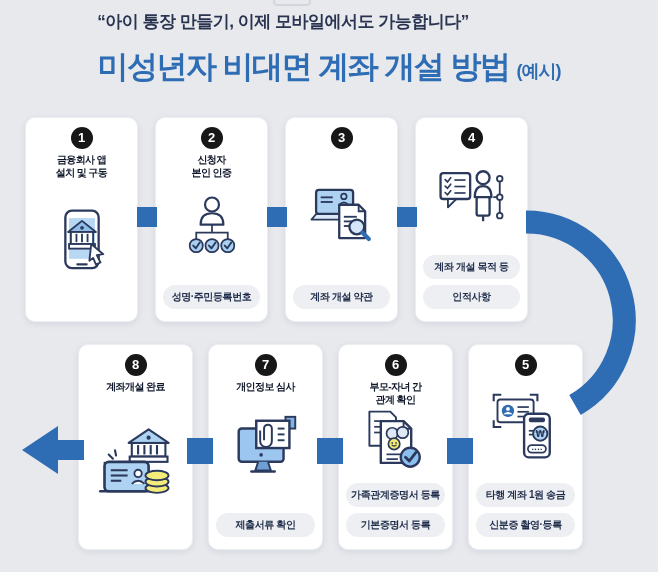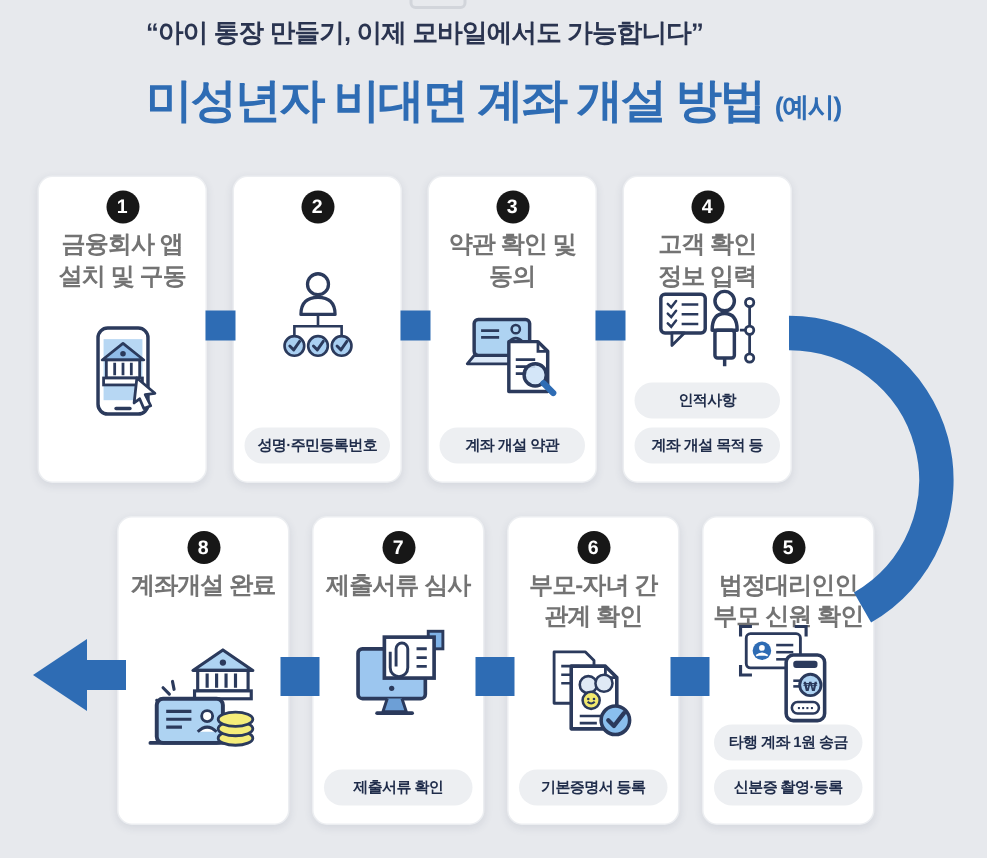--- a/index.html
+++ b/index.html
@@ -43,21 +43,21 @@
   .c8 { left:78px; } .c7 { left:208px; } .c6 { left:338px; } .c5 { left:468px; }
 
   .badge {
     width:22px; height:22px; border-radius:50%;
     background:#171717; color:#ffffff;
     font-size:13px; font-weight:700; line-height:22px; text-align:center;
     flex:0 0 auto;
   }
   .card-title {
     margin-top:4px; text-align:center;
-    font-size:16px; font-weight:700; color:#737373;
+    font-size:10px; font-weight:700; color:#0f172a;
     line-height:1.32; letter-spacing:-0.6px;
   }
   .card-title div:empty { display:none; }
   .icon-wrap {
     flex:1 1 auto; display:flex; align-items:center; justify-content:center;
     width:100%; min-height:0;
   }
   .icon-wrap svg { display:block; }
   .pill {
     width:96%; background:#edeff2; border-radius:12px;
@@ -108,43 +108,43 @@
         <line x1="46" y1="29" x2="46" y2="38" stroke="#2b3a5c" stroke-width="2"></line>
         <rect x="26" y="40" width="28" height="5" fill="#fff" stroke="#2b3a5c" stroke-width="2"></rect>
         <polygon points="50,40 63,51 56,52 60,60 55,62 52,55 48,58" fill="#fff" stroke="#2b3a5c" stroke-width="2" stroke-linejoin="round"></polygon>
       </svg>
     </div>
 
   </div>
 
   <div class="card row1 c2">
     <div class="badge">2</div>
+    <div class="card-title">
+      <div>신청자</div>
+      <div>본인 인증</div>
+    </div>
     <div class="icon-wrap">
       <svg viewBox="0 0 80 80" width="70" height="70">
         <circle cx="40" cy="12" r="8" fill="#fff" stroke="#2b3a5c" stroke-width="2.5"></circle>
         <path d="M27 35 Q27 22 40 22 Q53 22 53 35 Z" fill="#fff" stroke="#2b3a5c" stroke-width="2.5" stroke-linejoin="round"></path>
         <line x1="40" y1="35" x2="40" y2="44" stroke="#2b3a5c" stroke-width="2"></line>
         <path d="M22 52 V44 H58 V52" fill="none" stroke="#2b3a5c" stroke-width="2"></path>
         <circle cx="22" cy="59" r="7.5" fill="#a9cff1" stroke="#2b3a5c" stroke-width="2"></circle>
         <circle cx="40" cy="59" r="7.5" fill="#a9cff1" stroke="#2b3a5c" stroke-width="2"></circle>
         <circle cx="58" cy="59" r="7.5" fill="#a9cff1" stroke="#2b3a5c" stroke-width="2"></circle>
         <polyline points="18.5,59 21.5,62 26,55.5" fill="none" stroke="#2b3a5c" stroke-width="2.2" stroke-linecap="round" stroke-linejoin="round"></polyline>
         <polyline points="36.5,59 39.5,62 44,55.5" fill="none" stroke="#2b3a5c" stroke-width="2.2" stroke-linecap="round" stroke-linejoin="round"></polyline>
         <polyline points="54.5,59 57.5,62 62,55.5" fill="none" stroke="#2b3a5c" stroke-width="2.2" stroke-linecap="round" stroke-linejoin="round"></polyline>
       </svg>
     </div>
     <div class="pill">성명·주민등록번호</div>
   </div>
 
   <div class="card row1 c3">
     <div class="badge">3</div>
-    <div class="card-title">
-      <div>약관 확인 및</div>
-      <div>동의</div>
-    </div>
     <div class="icon-wrap">
       <svg viewBox="0 0 80 80" width="74" height="74">
         <rect x="12" y="14" width="40" height="26" rx="3" fill="#aed3f2" stroke="#2b3a5c" stroke-width="2.5"></rect>
         <line x1="17" y1="22" x2="30" y2="22" stroke="#2b3a5c" stroke-width="2"></line>
         <line x1="17" y1="27" x2="30" y2="27" stroke="#2b3a5c" stroke-width="2"></line>
         <circle cx="42" cy="21" r="3" fill="none" stroke="#2b3a5c" stroke-width="1.8"></circle>
         <path d="M37 30 q5 -5 10 0" fill="none" stroke="#2b3a5c" stroke-width="1.8"></path>
         <path d="M7 46 L12 40 H52 L57 46 Z" fill="#dce9f8" stroke="#2b3a5c" stroke-width="2" stroke-linejoin="round"></path>
         <path d="M37 30 h21 l7 7 v29 h-28 z" fill="#fff" stroke="#2b3a5c" stroke-width="2.5" stroke-linejoin="round"></path>
         <path d="M58 30 v7 h7" fill="none" stroke="#2b3a5c" stroke-width="2"></path>
@@ -153,24 +153,20 @@
         <line x1="42" y1="53" x2="50" y2="53" stroke="#2b3a5c" stroke-width="2"></line>
         <circle cx="56" cy="54" r="8" fill="#cfe3f7" fill-opacity="0.9" stroke="#2b3a5c" stroke-width="2.5"></circle>
         <line x1="62" y1="60" x2="69" y2="67" stroke="#2e6cb4" stroke-width="4.5" stroke-linecap="round"></line>
       </svg>
     </div>
     <div class="pill">계좌 개설 약관</div>
   </div>
 
   <div class="card row1 c4">
     <div class="badge">4</div>
-    <div class="card-title">
-      <div>고객 확인</div>
-      <div>정보 입력</div>
-    </div>
     <div class="icon-wrap">
       <svg viewBox="0 0 80 80" width="74" height="74">
         <rect x="6" y="12" width="32" height="28" rx="3" fill="#fff" stroke="#2b3a5c" stroke-width="2.5"></rect>
         <polygon points="14,40 14,49 23,40" fill="#fff" stroke="#2b3a5c" stroke-width="2" stroke-linejoin="round"></polygon>
         <polyline points="11,19 13.5,21.5 17,17" fill="none" stroke="#2b3a5c" stroke-width="1.8" stroke-linecap="round"></polyline>
         <line x1="21" y1="19.5" x2="33" y2="19.5" stroke="#2b3a5c" stroke-width="1.8"></line>
         <polyline points="11,26 13.5,28.5 17,24" fill="none" stroke="#2b3a5c" stroke-width="1.8" stroke-linecap="round"></polyline>
         <line x1="21" y1="26.5" x2="33" y2="26.5" stroke="#2b3a5c" stroke-width="1.8"></line>
         <polyline points="11,33 13.5,35.5 17,31" fill="none" stroke="#2b3a5c" stroke-width="1.8" stroke-linecap="round"></polyline>
         <line x1="21" y1="33.5" x2="33" y2="33.5" stroke="#2b3a5c" stroke-width="1.8"></line>
@@ -178,22 +174,22 @@
         <path d="M43 38 Q43 26 52 26 Q61 26 61 38 Z" fill="#fff" stroke="#2b3a5c" stroke-width="2.5" stroke-linejoin="round"></path>
         <rect x="45" y="38" width="14" height="20" rx="2" fill="#fff" stroke="#2b3a5c" stroke-width="2.5"></rect>
         <line x1="52" y1="58" x2="52" y2="64" stroke="#2b3a5c" stroke-width="2.5"></line>
         <line x1="70" y1="18" x2="70" y2="58" stroke="#2b3a5c" stroke-width="2"></line>
         <line x1="63" y1="38" x2="70" y2="38" stroke="#2b3a5c" stroke-width="2"></line>
         <circle cx="70" cy="18" r="3" fill="#fff" stroke="#2b3a5c" stroke-width="2"></circle>
         <circle cx="70" cy="38" r="3" fill="#fff" stroke="#2b3a5c" stroke-width="2"></circle>
         <circle cx="70" cy="58" r="3" fill="#fff" stroke="#2b3a5c" stroke-width="2"></circle>
       </svg>
     </div>
+    <div class="pill">계좌 개설 목적 등</div>
     <div class="pill">인적사항</div>
-    <div class="pill">계좌 개설 목적 등</div>
   </div>
 
   <div class="card row2 c8">
     <div class="badge">8</div>
     <div class="card-title">
       <div>계좌개설 완료</div>
 
     </div>
     <div class="icon-wrap">
       <svg viewBox="0 0 80 80" width="84" height="84">
@@ -219,21 +215,21 @@
         <ellipse cx="60" cy="56" rx="11" ry="4.5" fill="#f5ed7a" stroke="#2b3a5c" stroke-width="1.8"></ellipse>
         <ellipse cx="60" cy="50" rx="11" ry="4.5" fill="#f5ed7a" stroke="#2b3a5c" stroke-width="1.8"></ellipse>
       </svg>
     </div>
 
   </div>
 
   <div class="card row2 c7">
     <div class="badge">7</div>
     <div class="card-title">
-      <div>제출서류 심사</div>
+      <div>개인정보 심사</div>
 
     </div>
     <div class="icon-wrap">
       <svg viewBox="0 0 80 80" width="78" height="78">
         <rect x="12" y="18" width="46" height="34" rx="3" fill="#9cc6ef" stroke="#2b3a5c" stroke-width="2.5"></rect>
         <path d="M32 52 l-3 9 h16 l-3 -9" fill="#6d9fd6" stroke="#2b3a5c" stroke-width="2" stroke-linejoin="round"></path>
         <line x1="25" y1="62" x2="49" y2="62" stroke="#2b3a5c" stroke-width="2.5" stroke-linecap="round"></line>
         <rect x="60" y="6" width="10" height="12" fill="#7fb3e8" stroke="#2b3a5c" stroke-width="2"></rect>
         <rect x="30" y="10" width="34" height="28" fill="#fff" stroke="#2b3a5c" stroke-width="2.5"></rect>
         <path d="M38 30 V18 a4 4 0 0 1 8 0 v13 a6 6 0 0 1 -12 0 V20" fill="none" stroke="#2b3a5c" stroke-width="2"></path>
@@ -265,29 +261,26 @@
         <circle cx="38" cy="42" r="6" fill="#f2e96e" stroke="#2b3a5c" stroke-width="1.8"></circle>
         <path d="M35.5 43 q2.5 2.5 5 0" fill="none" stroke="#2b3a5c" stroke-width="1.4"></path>
         <circle cx="36" cy="41" r="0.9" fill="#2b3a5c"></circle>
           <circle cx="40" cy="41" r="0.9" fill="#2b3a5c"></circle>
         <line x1="30" y1="53" x2="46" y2="53" stroke="#2b3a5c" stroke-width="1.8"></line>
         <line x1="30" y1="58" x2="42" y2="58" stroke="#2b3a5c" stroke-width="1.8"></line>
         <circle cx="55" cy="56" r="10" fill="#8abfee" stroke="#2b3a5c" stroke-width="2.5"></circle>
         <polyline points="50,56 54,60 61,51" fill="none" stroke="#2b3a5c" stroke-width="3" stroke-linecap="round" stroke-linejoin="round"></polyline>
       </svg>
     </div>
+    <div class="pill">가족관계증명서 등록</div>
     <div class="pill">기본증명서 등록</div>
   </div>
 
   <div class="card row2 c5">
     <div class="badge">5</div>
-    <div class="card-title">
-      <div>법정대리인인</div>
-      <div>부모 신원 확인</div>
-    </div>
     <div class="icon-wrap">
       <svg viewBox="0 0 80 80" width="76" height="76">
         <path d="M6 13 V6 h8" fill="none" stroke="#2b3a5c" stroke-width="2.2"></path>
         <path d="M44 6 h8 v7" fill="none" stroke="#2b3a5c" stroke-width="2.2"></path>
         <path d="M6 33 v7 h8" fill="none" stroke="#2b3a5c" stroke-width="2.2"></path>
         <rect x="10" y="11" width="38" height="24" rx="3" fill="#fff" stroke="#2b3a5c" stroke-width="2"></rect>
         <circle cx="21" cy="23" r="6.5" fill="#2e6cb4"></circle>
         <circle cx="21" cy="21" r="2" fill="#fff"></circle>
         <path d="M17 26.5 q4 -3.5 8 0" fill="#fff" stroke="#fff" stroke-width="1.2"></path>
         <line x1="31" y1="19" x2="43" y2="19" stroke="#2b3a5c" stroke-width="1.8"></line>

